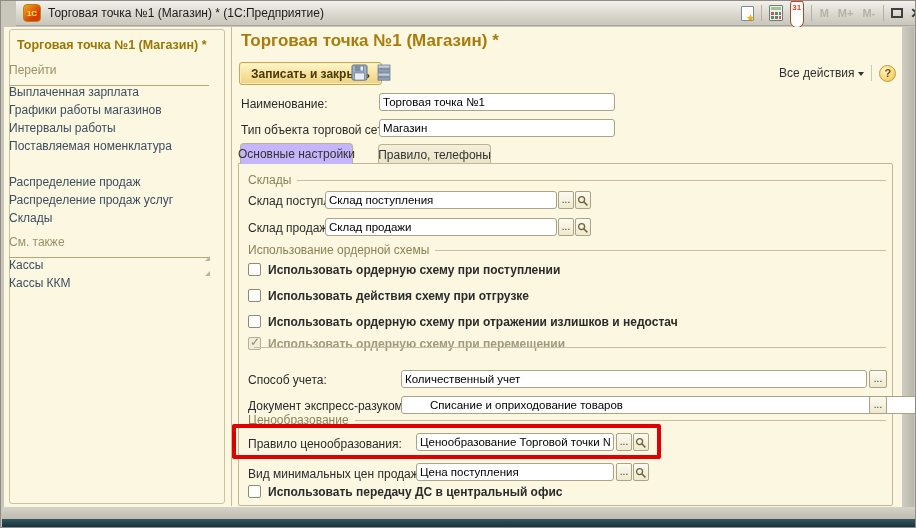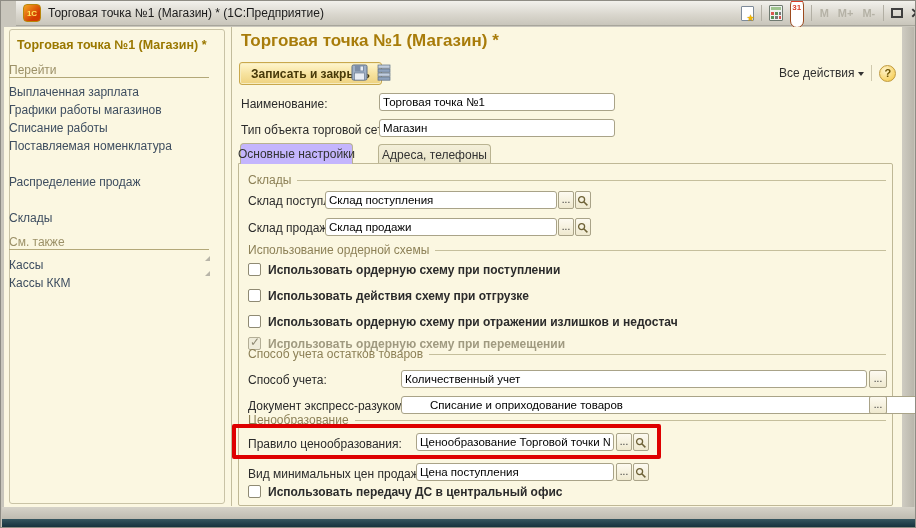--- a/index.html
+++ b/index.html
@@ -41,21 +41,21 @@
   .client { position:absolute; left:3px; top:26px; width:910px; height:483px; background:#fbf7e1; }
   .frame-bottom { position:absolute; left:1px; bottom:7px; width:914px; height:13px; background:linear-gradient(#d5d2c8,#bcb9ae); }
   .frame-dark { position:absolute; left:1px; bottom:0; width:914px; height:8px; background:linear-gradient(#35555f,#17323d); }
   .frame-right { position:absolute; right:1px; top:26px; width:12px; height:483px; background:linear-gradient(90deg,#cfccc2,#b9b6ab); }
 
   
   .sidebar { position:absolute; left:8px; top:28px; width:216px; height:475px; background:#fbf7e1;
     border:1px solid #c9c3a6; border-radius:3px; }
   .side-title { position:absolute; left:8px; top:9px; color:#9a7800; font-weight:bold; font-size:12.5px; white-space:nowrap; }
   .side-header { position:absolute; left:8px; width:200px; color:#9c9168; font-size:12px;
-    border-bottom:1px solid #b3a878; padding-bottom:0; }
+    border-bottom:1px solid #b3a878; padding-bottom:8px; }
   .side-link { position:absolute; left:8px; color:#3e4e60; font-size:12px; white-space:nowrap; cursor:pointer; }
   .splitter { position:absolute; left:230px; top:26px; width:1px; height:479px; background:#c2bc9c; }
   .grip { position:absolute; width:0; height:0; border-left:5px solid transparent; border-bottom:5px solid #b8b5a8; }
 
   
   .main-title { position:absolute; left:240px; top:30px; font-size:17px; font-weight:bold; color:#a87c0a; white-space:nowrap; }
   .btn-primary { position:absolute; left:238px; top:61px; height:23px; padding:0 11px;
     background:linear-gradient(#fff6ce,#f7e3a0 50%,#eed27f); border:1px solid #c9a84c; border-radius:3px;
     font-weight:bold; font-size:12px; color:#47390a; font-family:"Liberation Sans",sans-serif;
     box-shadow:0 0 0 1px #f6ecc0 inset; cursor:pointer; }
@@ -128,23 +128,24 @@
   <div class="frame-right"></div>
   <div class="frame-bottom"></div>
   <div class="frame-dark"></div>
 
   <div class="sidebar"></div>
   <div class="splitter"></div>
   <div class="side-title abs" style="left:16px;top:37px;">Торговая точка №1 (Магазин) *</div>
   <div class="side-header" style="top:62px;">Перейти</div>
   <div class="side-link" style="top:84px;">Выплаченная зарплата</div>
   <div class="side-link" style="top:102px;">Графики работы магазинов</div>
-  <div class="side-link" style="top:120px;">Списание работы</div>
+  <div class="side-link" style="top:120px;">Интервалы работы</div>
   <div class="side-link" style="top:138px;">Поставляемая номенклатура</div>
   <div class="side-link" style="top:174px;">Распределение продаж</div>
+  <div class="side-link" style="top:192px;">Распределение продаж услуг</div>
   <div class="side-link" style="top:210px;">Склады</div>
   <div class="side-header" style="top:234px;">См. также</div>
   <div class="side-link" style="top:257px;">Кассы</div>
   <div class="side-link" style="top:275px;">Кассы ККМ</div>
   <div class="grip" style="left:204px;top:255px;"></div>
   <div class="grip" style="left:204px;top:270px;"></div>
 
   <div class="main-title">Торговая точка №1 (Магазин) *</div>
   <button class="btn-primary">Записать и закрыть</button>
 
@@ -166,21 +167,21 @@
     <span class="tb-sep" style="background:#cfc9ad;"></span>
     <span class="help-btn">?</span>
   </div>
 
   <div class="fld-label" style="left:240px;top:96px;">Наименование:</div>
   <input class="txt" style="left: 378px; top: 92px; width: 236px;" readonly="" value="Торговая точка №1">
   <div class="fld-label" style="left:240px;top:122px;">Тип объекта торговой сети:</div>
   <input class="txt" style="left: 378px; top: 118px; width: 236px;" readonly="" value="Магазин">
 
   <div class="tab active" style="left:239px;top:142px;width:113px;">Основные настройки</div>
-  <div class="tab" style="left:377px;top:143px;width:113px;">Адреса, телефоны</div>
+  <div class="tab" style="left:377px;top:143px;width:113px;">Правило, телефоны</div>
   <div class="panel"></div>
 
   <div class="group-caption" style="left:247px;top:172px;width:638px;">
     <span>Склады</span>
       <span class="line"></span>
   </div>
   <div class="fld-label" style="left:247px;top:193px;">Склад поступления:</div>
   <input class="txt" style="left: 324px; top: 190px; width: 232px;" readonly="" value="Склад поступления">
   <button class="mini-btn" style="left:557px;top:190px;">...</button>
   <button class="mini-btn" style="left:574px;top:190px;">
@@ -209,21 +210,20 @@
   <span class="cb-box" style="left:247px;top:288px;"></span>
   <div class="cb-label" style="left:267px;top:288px;">Использовать действия схему при отгрузке</div>
   <span class="cb-box" style="left:247px;top:314px;"></span>
   <div class="cb-label" style="left:267px;top:314px;">Использовать ордерную схему при отражении излишков и недостач</div>
   <span class="cb-box disabled" style="left:247px;top:336px;">
       <span class="check">✓</span>
     </span>
   <div class="cb-label disabled" style="left:267px;top:336px;">Использовать ордерную схему при перемещении</div>
 
   <div class="group-caption" style="left:247px;top:346px;width:638px;">
-    <span>Способ учета остатков товаров</span>
       <span class="line"></span>
   </div>
   <div class="fld-label" style="left:247px;top:372px;">Способ учета:</div>
   <input class="txt" style="left: 400px; top: 369px; width: 466px;" readonly="" value="Количественный учет">
   <button class="mini-btn" style="left:868px;top:369px;width:18px;">...</button>
 
   <div class="fld-label" style="left:247px;top:398px;">Документ экспресс-разукомплектации:</div>
   <input class="txt" style="left: 400px; top: 395px; width: 538px; padding-left: 28px;" readonly="" value="Списание и оприходование товаров">
   <button class="mini-btn" style="left:868px;top:395px;width:18px;">...</button>
 

